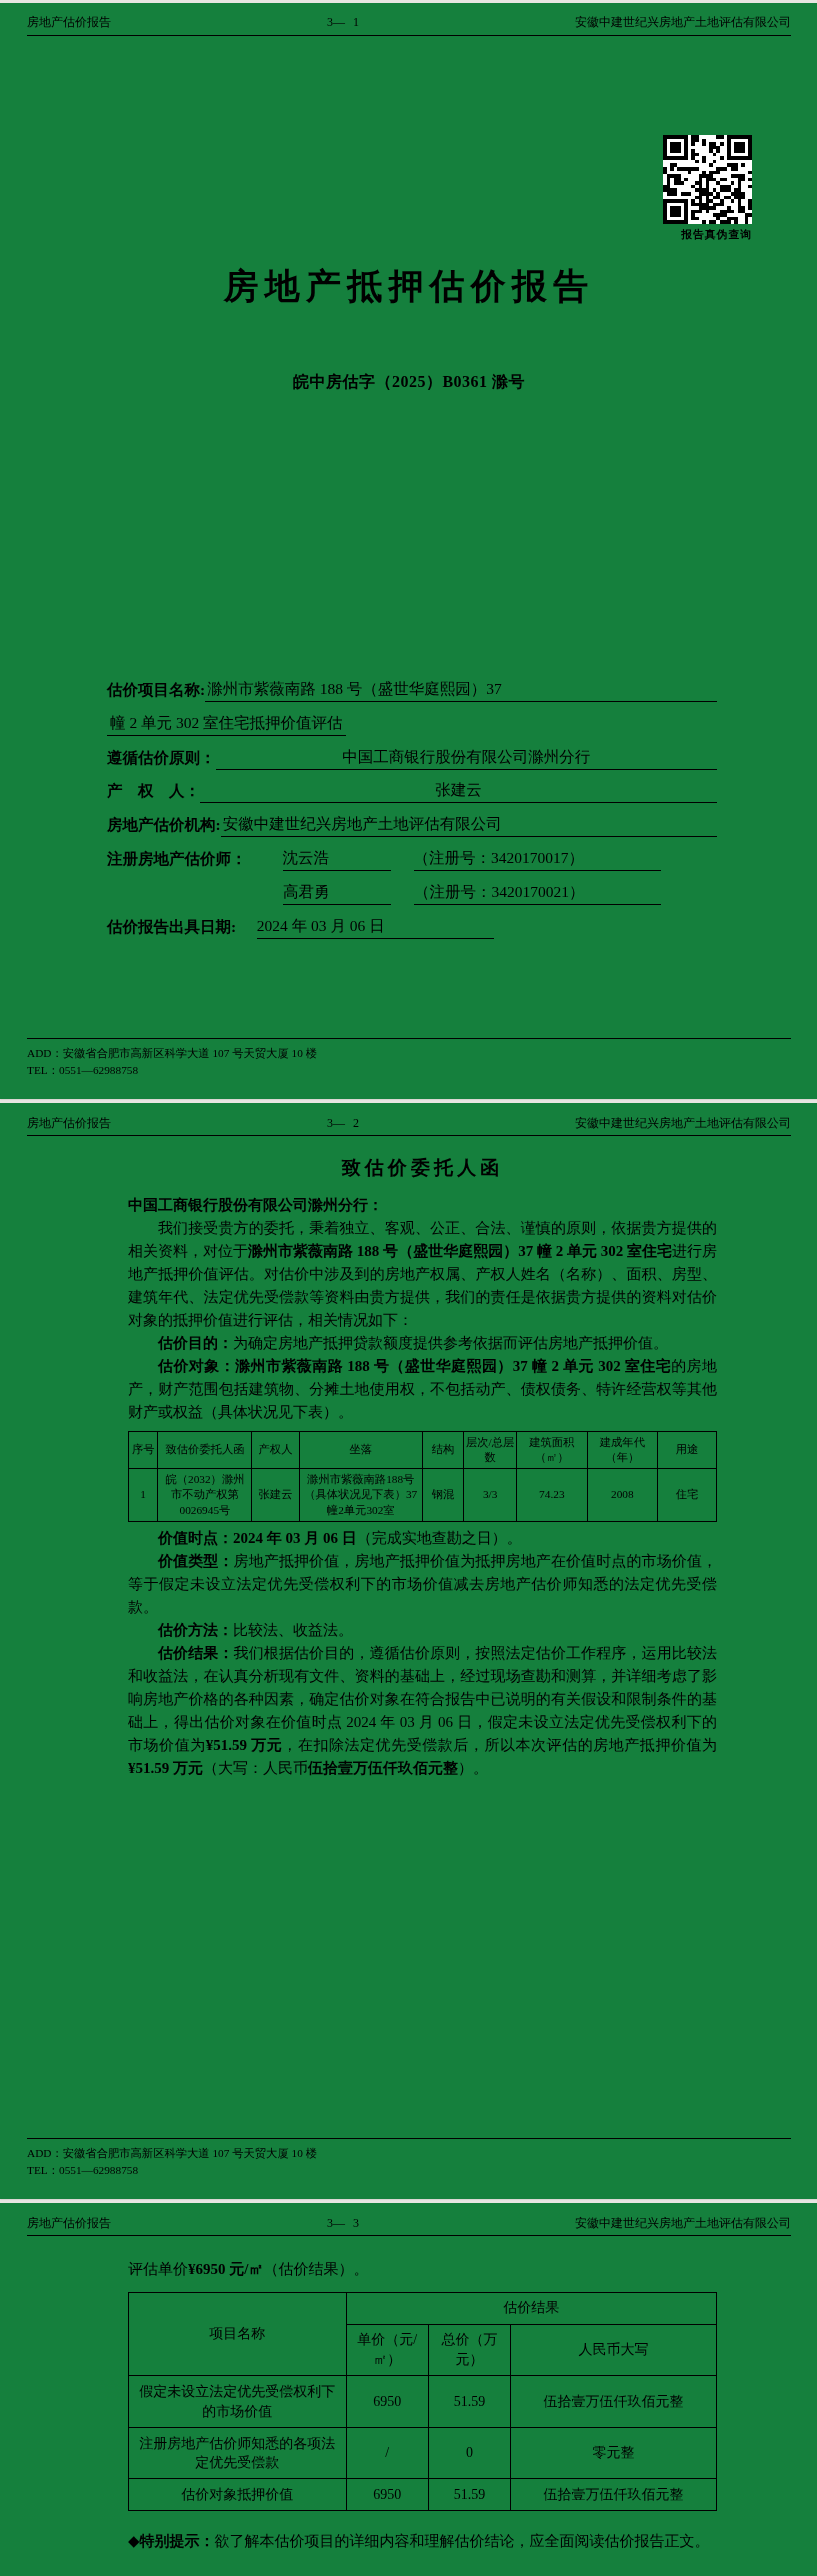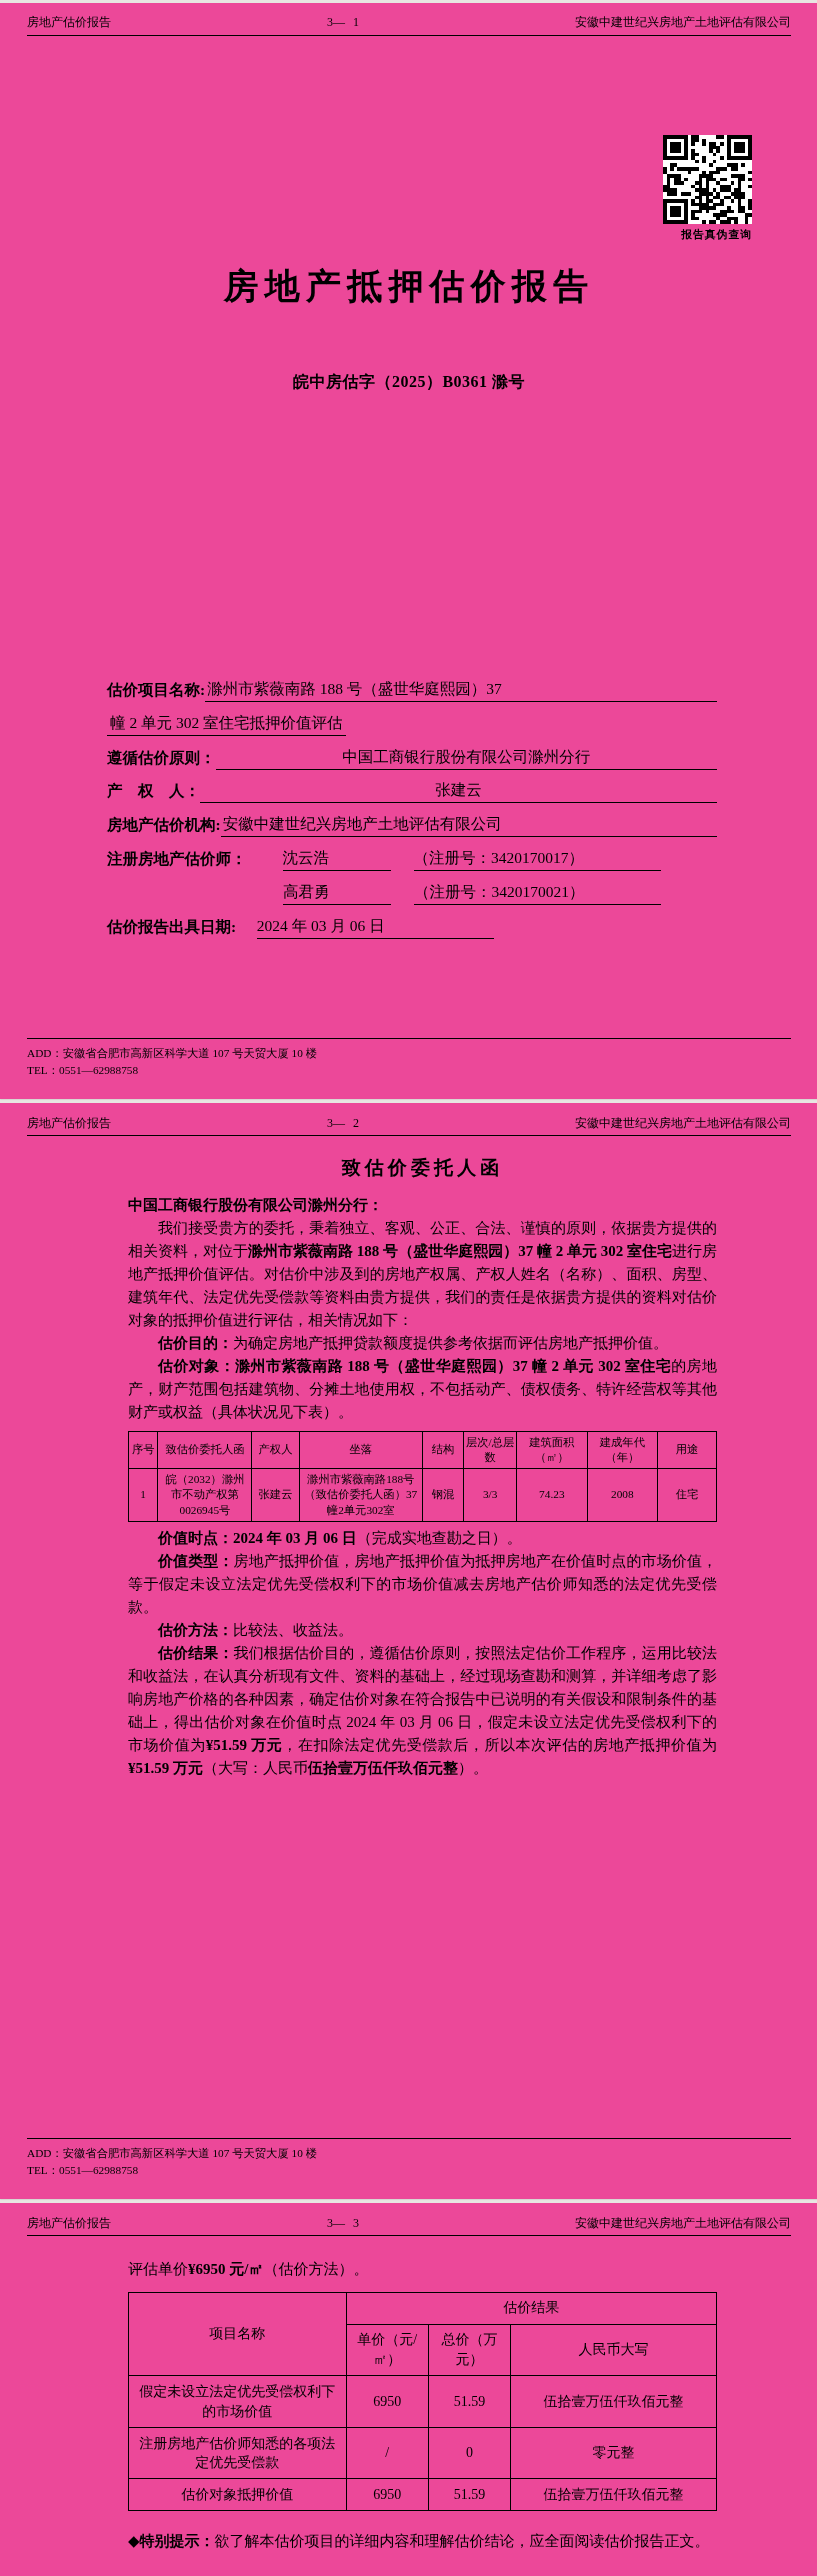--- a/index.html
+++ b/index.html
@@ -8,21 +8,21 @@
     background:#e8e6e2;
     padding-top:3.1px;
     font-family:"Liberation Serif","DejaVu Serif",serif;
     color:#000;
   }
   .doc { width:818px; }
   .page {
     position:relative;
     width:818px;
     height:1096px;
-    background:#ec4899;
+    background:#15803d;
     margin:0 0 4.1px 0;
     box-shadow:0 0.5px 1.5px rgba(0,0,0,.18);
     overflow:hidden;
   }
   .page:last-child { margin-bottom:0; }
 
   
   .hdr {
     position:absolute; top:12.4px; left:27px; right:27px;
     display:flex; justify-content:space-between; align-items:baseline;
@@ -401,21 +401,21 @@
             <th>建筑面积（㎡）</th>
             <th>建成年代（年）</th>
             <th>用途</th>
           </tr>
         </thead>
         <tbody>
           <tr>
             <td>1</td>
             <td>皖（2032）滁州市不动产权第0026945号</td>
             <td>张建云</td>
-            <td>滁州市紫薇南路188号（致估价委托人函）37幢2单元302室</td>
+            <td>滁州市紫薇南路188号（具体状况见下表）37幢2单元302室</td>
             <td>钢混</td>
             <td>3/3</td>
             <td>74.23</td>
             <td>2008</td>
             <td>住宅</td>
           </tr>
         </tbody>
       </table>
 
       <p class="para"><span class="blabel">价值时点：</span><span class="b">2024 年 03 月 06 日</span><span>（完成实地查勘之日）。</span></p>
@@ -435,21 +435,21 @@
 
   <section class="page">
     <div class="hdr">
       <span class="hdr-left">房地产估价报告</span>
       <span class="hdr-center"><span>3—</span><span class="hdr-pageno">3</span></span>
       <span class="hdr-right">安徽中建世纪兴房地产土地评估有限公司</span>
     </div>
     <div class="hdr-rule"></div>
 
     <div class="content">
-      <p class="unit-line"><span>评估单价</span><span class="b">¥6950 元/㎡</span><span>（估价方法）。</span></p>
+      <p class="unit-line"><span>评估单价</span><span class="b">¥6950 元/㎡</span><span>（估价结果）。</span></p>
 
       <table class="grid result-table">
         <colgroup>
           <col style="width:37%">
             <col style="width:14%">
             <col style="width:14%">
             <col style="width:35%">
         </colgroup>
         <thead>
           <tr>

